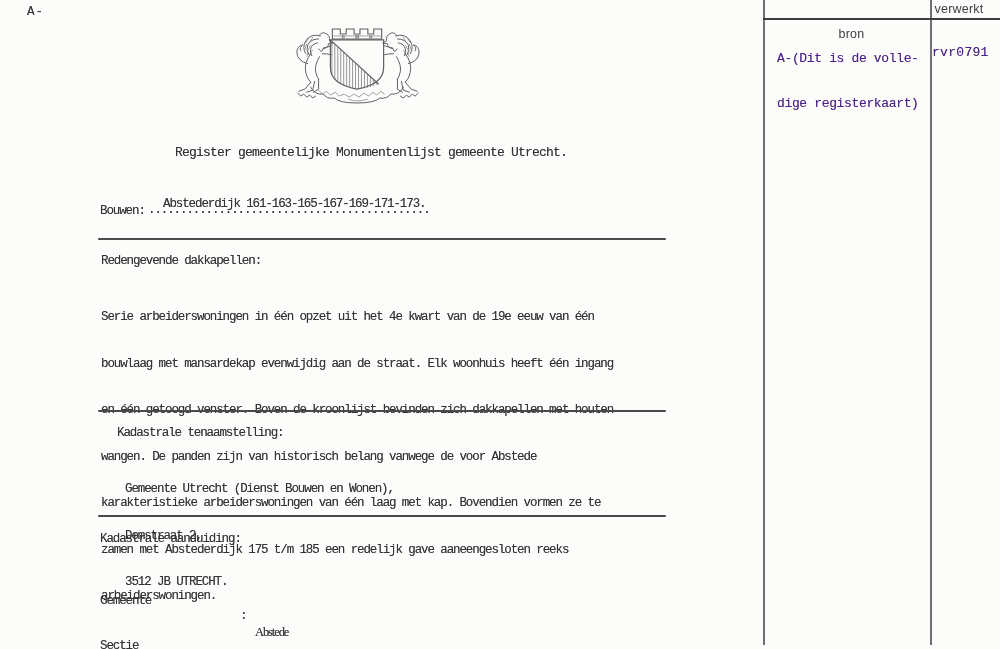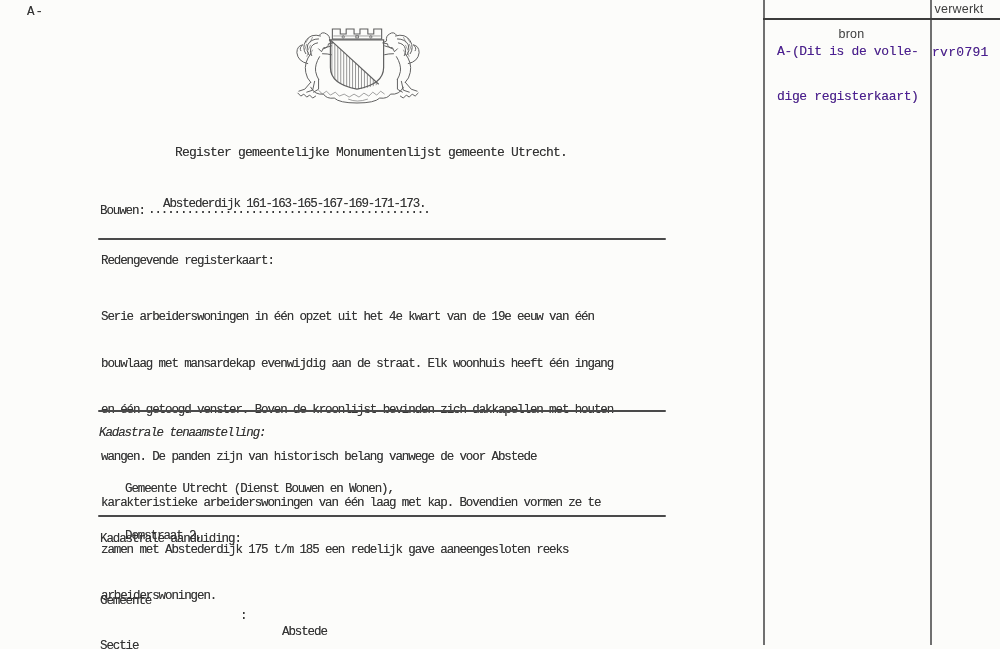--- a/index.html
+++ b/index.html
@@ -24,21 +24,21 @@
   .sans-head{
     font-family:"Liberation Sans","DejaVu Sans",sans-serif;
     font-size:12.5px;letter-spacing:.2px;color:#3d3d3d;text-align:center;
   }
   .rule{position:absolute;left:98px;width:568px;height:2px;background:#4a4a4a;border-radius:1px;}
   .vline{position:absolute;top:0;width:2px;height:645px;background:#707070;}
   .para div{height:15.5px;}
   .kadrow{position:relative;height:14px;}
   .kadrow .lbl{position:absolute;left:0;}
   .kadrow .sep{position:absolute;left:140px;}
-  .kadrow .val{position:absolute;left:182px;}
+  .kadrow .val{position:absolute;left:155px;font-family:Liberation Serif, serif;}
   svg .ln{fill:none;stroke:#5f5f5f;stroke-width:1;stroke-linecap:round;stroke-linejoin:round;}
   svg .lnthin{fill:none;stroke:#777;stroke-width:.7;}
 </style>
 </head>
 <body>
 
 <div class="page">
 
   <div class="abs mono" style="left:27px;top:5px;letter-spacing:1px;">A-</div>
 
@@ -99,37 +99,38 @@
   </svg>
 
   <div class="abs mono mono-title" style="left:175px;top:145px;">Register gemeentelijke Monumentenlijst gemeente Utrecht.</div>
 
   <div class="abs mono" style="left:100px;top:204px;">Bouwen:</div>
   <div class="abs mono" style="left:163px;top:197px;">Abstederdijk 161-163-165-167-169-171-173.</div>
   <div class="abs mono" style="left:148px;top:203px;">............................................</div>
 
   <div class="rule" style="top:238px;"></div>
 
-  <div class="abs mono" style="left:101px;top:254px;">Redengevende registerkaart:</div>
+  <div class="abs mono" style="left:101px;top:254px;">Redengevende dakkapellen:</div>
   <div class="abs mono para" style="left:101px;top:279px;">
     <div>Serie arbeiderswoningen in één opzet uit het 4e kwart van de 19e eeuw van één</div>
     <div>bouwlaag met mansardekap evenwijdig aan de straat. Elk woonhuis heeft één ingang</div>
     <div>en één getoogd venster. Boven de kroonlijst bevinden zich dakkapellen met houten</div>
     <div>wangen. De panden zijn van historisch belang vanwege de voor Abstede</div>
     <div>karakteristieke arbeiderswoningen van één laag met kap. Bovendien vormen ze te</div>
     <div>zamen met Abstederdijk 175 t/m 185 een redelijk gave aaneengesloten reeks</div>
     <div>arbeiderswoningen.</div>
   </div>
 
   <div class="rule" style="top:410px;"></div>
 
-  <div class="abs mono" style="left:99px;top:426px;font-style:italic;">Kadastrale tenaamstelling:</div>
+  <div class="abs mono" style="left:117px;top:426px;">Kadastrale tenaamstelling:</div>
   <div class="abs mono para" style="left:100px;top:451px;margin-left:25px;">
     <div>Gemeente Utrecht (Dienst Bouwen en Wonen),</div>
     <div>Domstraat 2,</div>
+    <div>3512 JB UTRECHT.</div>
   </div>
 
   <div class="rule" style="top:515px;"></div>
 
   <div class="abs mono" style="left:100px;top:532px;">Kadastrale aanduiding:</div>
   <div class="abs mono" style="left:100px;top:547px;width:560px;">
     <div class="kadrow">
       <span class="lbl">Gemeente</span>
       <span class="sep">:</span>
       <span class="val">Abstede</span>
@@ -142,19 +143,19 @@
     
   </div>
 
   <div class="vline" style="left:763px;"></div>
   <div class="vline" style="left:930px;"></div>
   <div class="abs" style="left:763px;top:18px;width:237px;height:2px;background:#3c3c3c;"></div>
 
   <div class="abs sans-head" style="left:752px;top:2px;width:199px;margin-top:25px;">bron</div>
   <div class="abs sans-head" style="left:931px;top:2px;width:56px;">verwerkt</div>
 
-  <div class="abs mono-side" style="left:777px;top:14px;">
+  <div class="abs mono-side" style="left:777px;top:21px;">
     <div>A-(Dit is de volle-</div>
     <div>dige registerkaart)</div>
   </div>
   <div class="abs mono-side" style="left:932px;top:45px;letter-spacing:.3px;">rvr0791</div>
 
 </div>
 
 </body></html>

